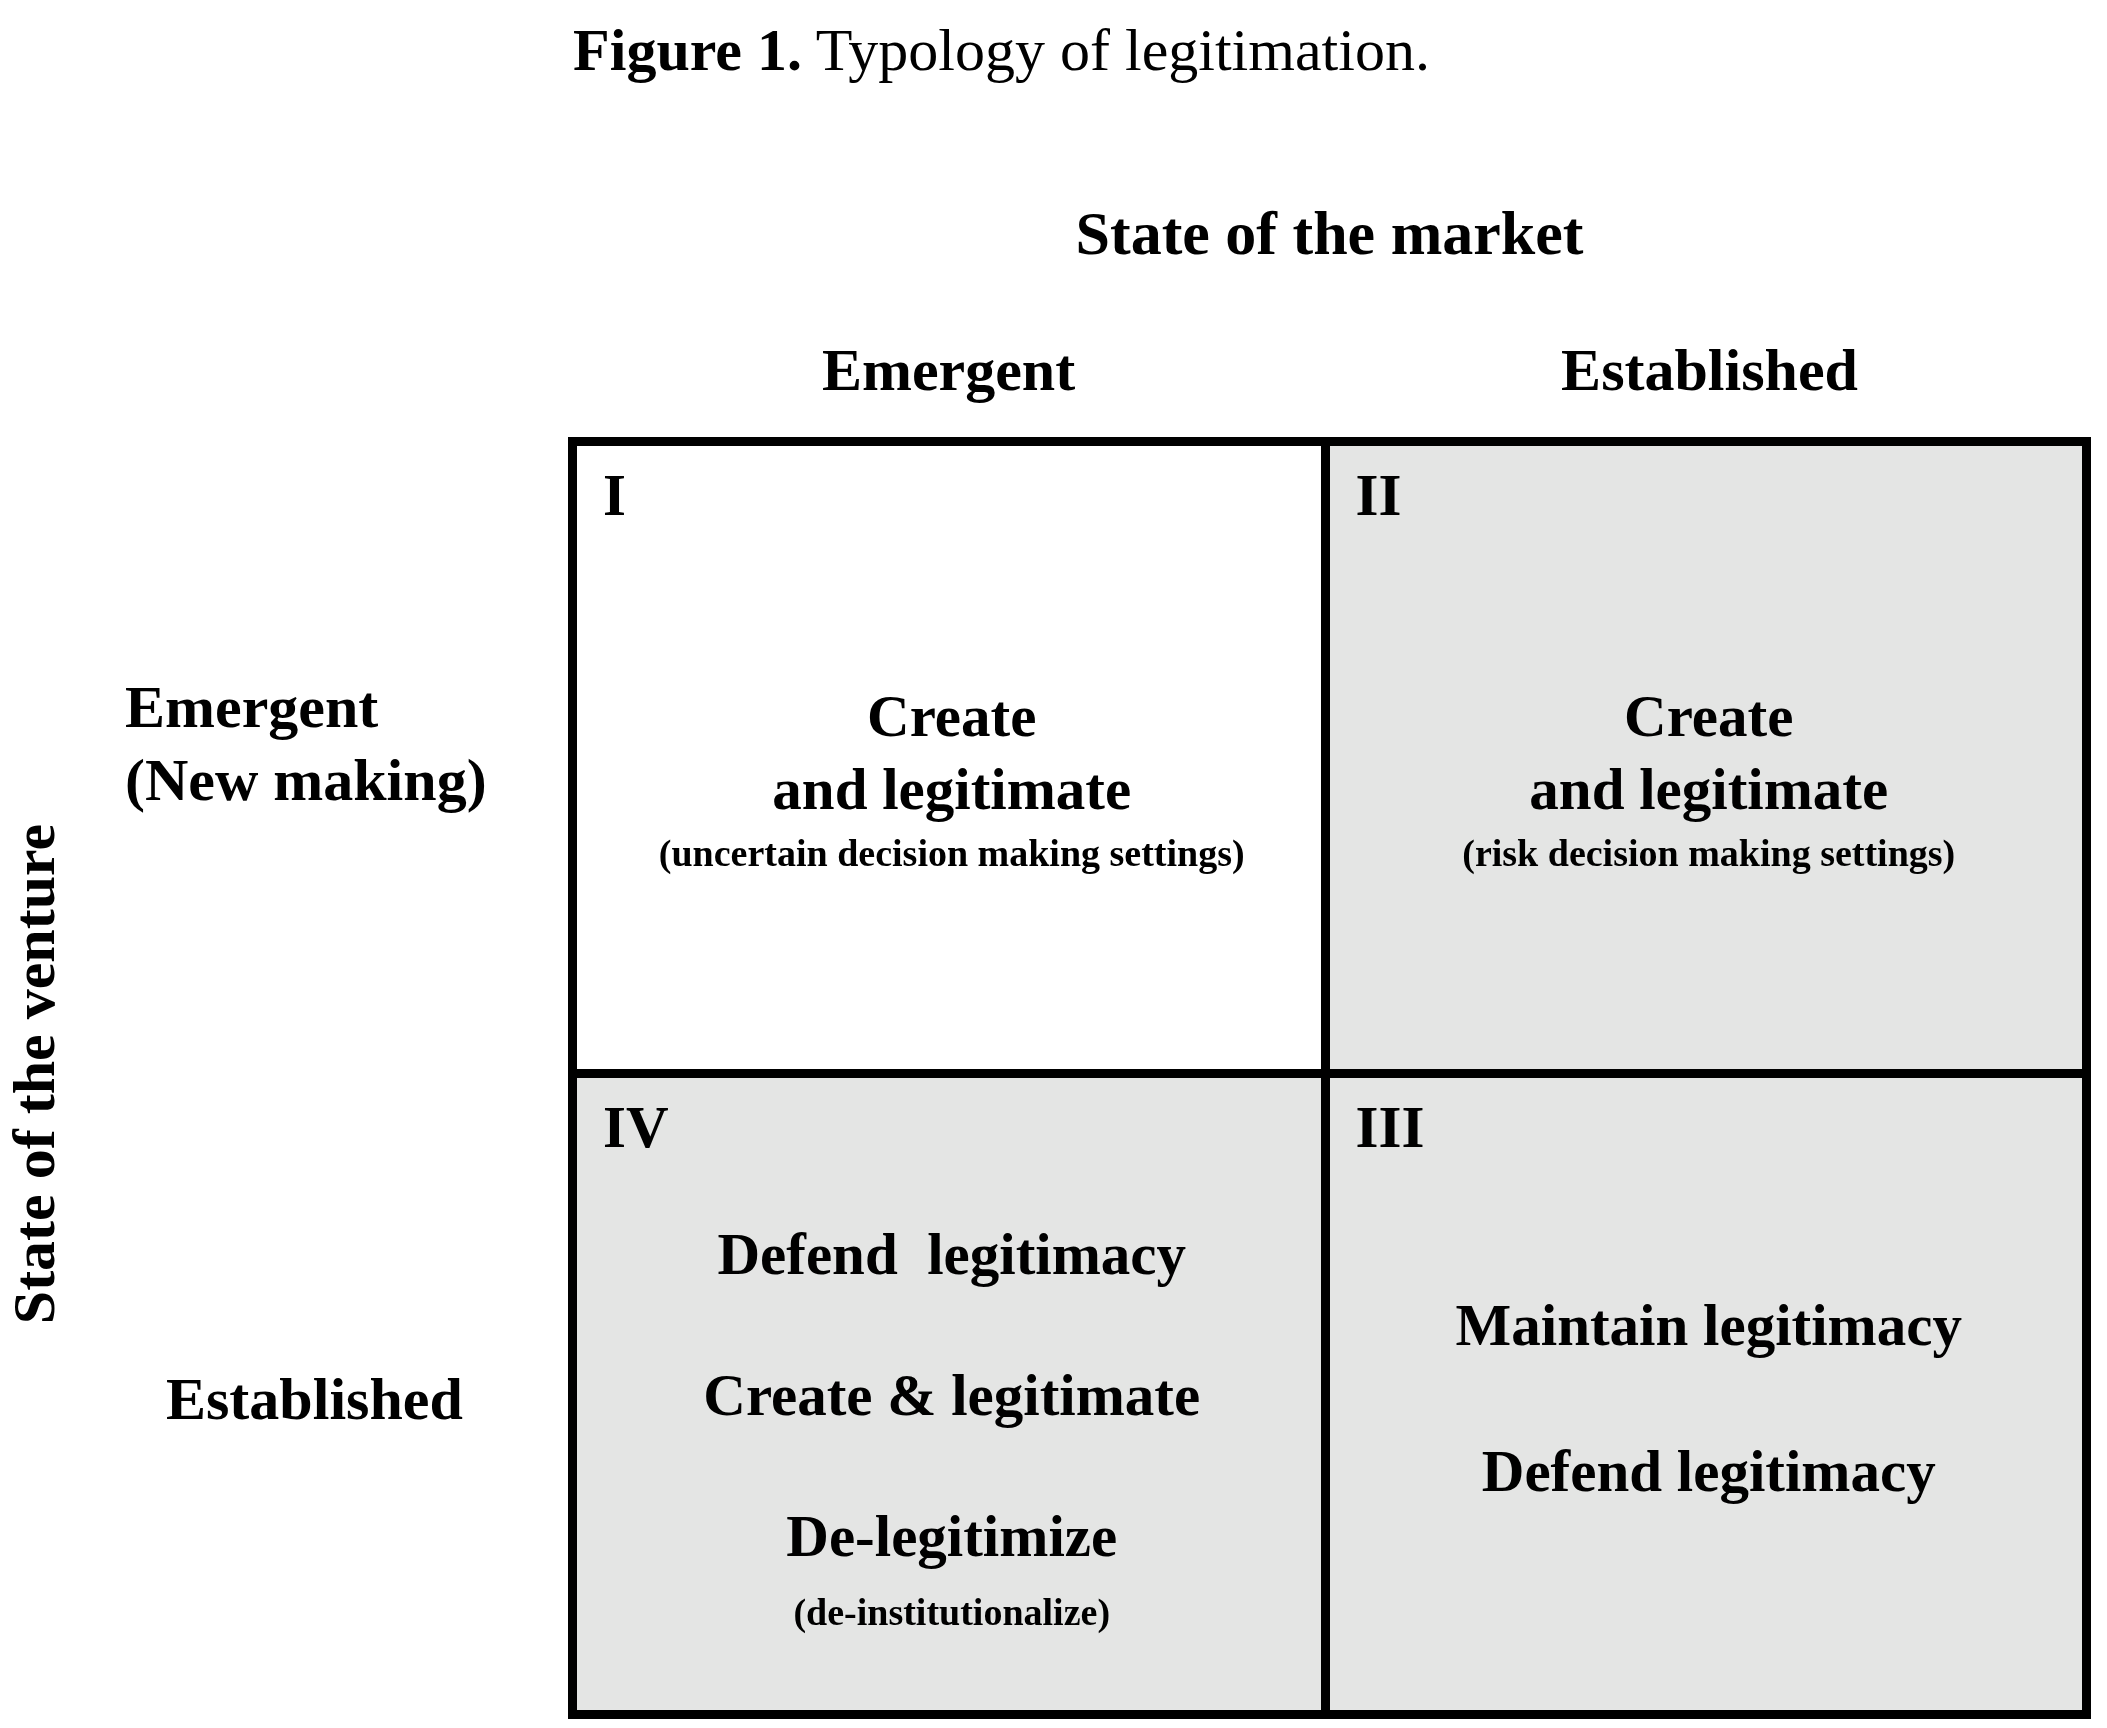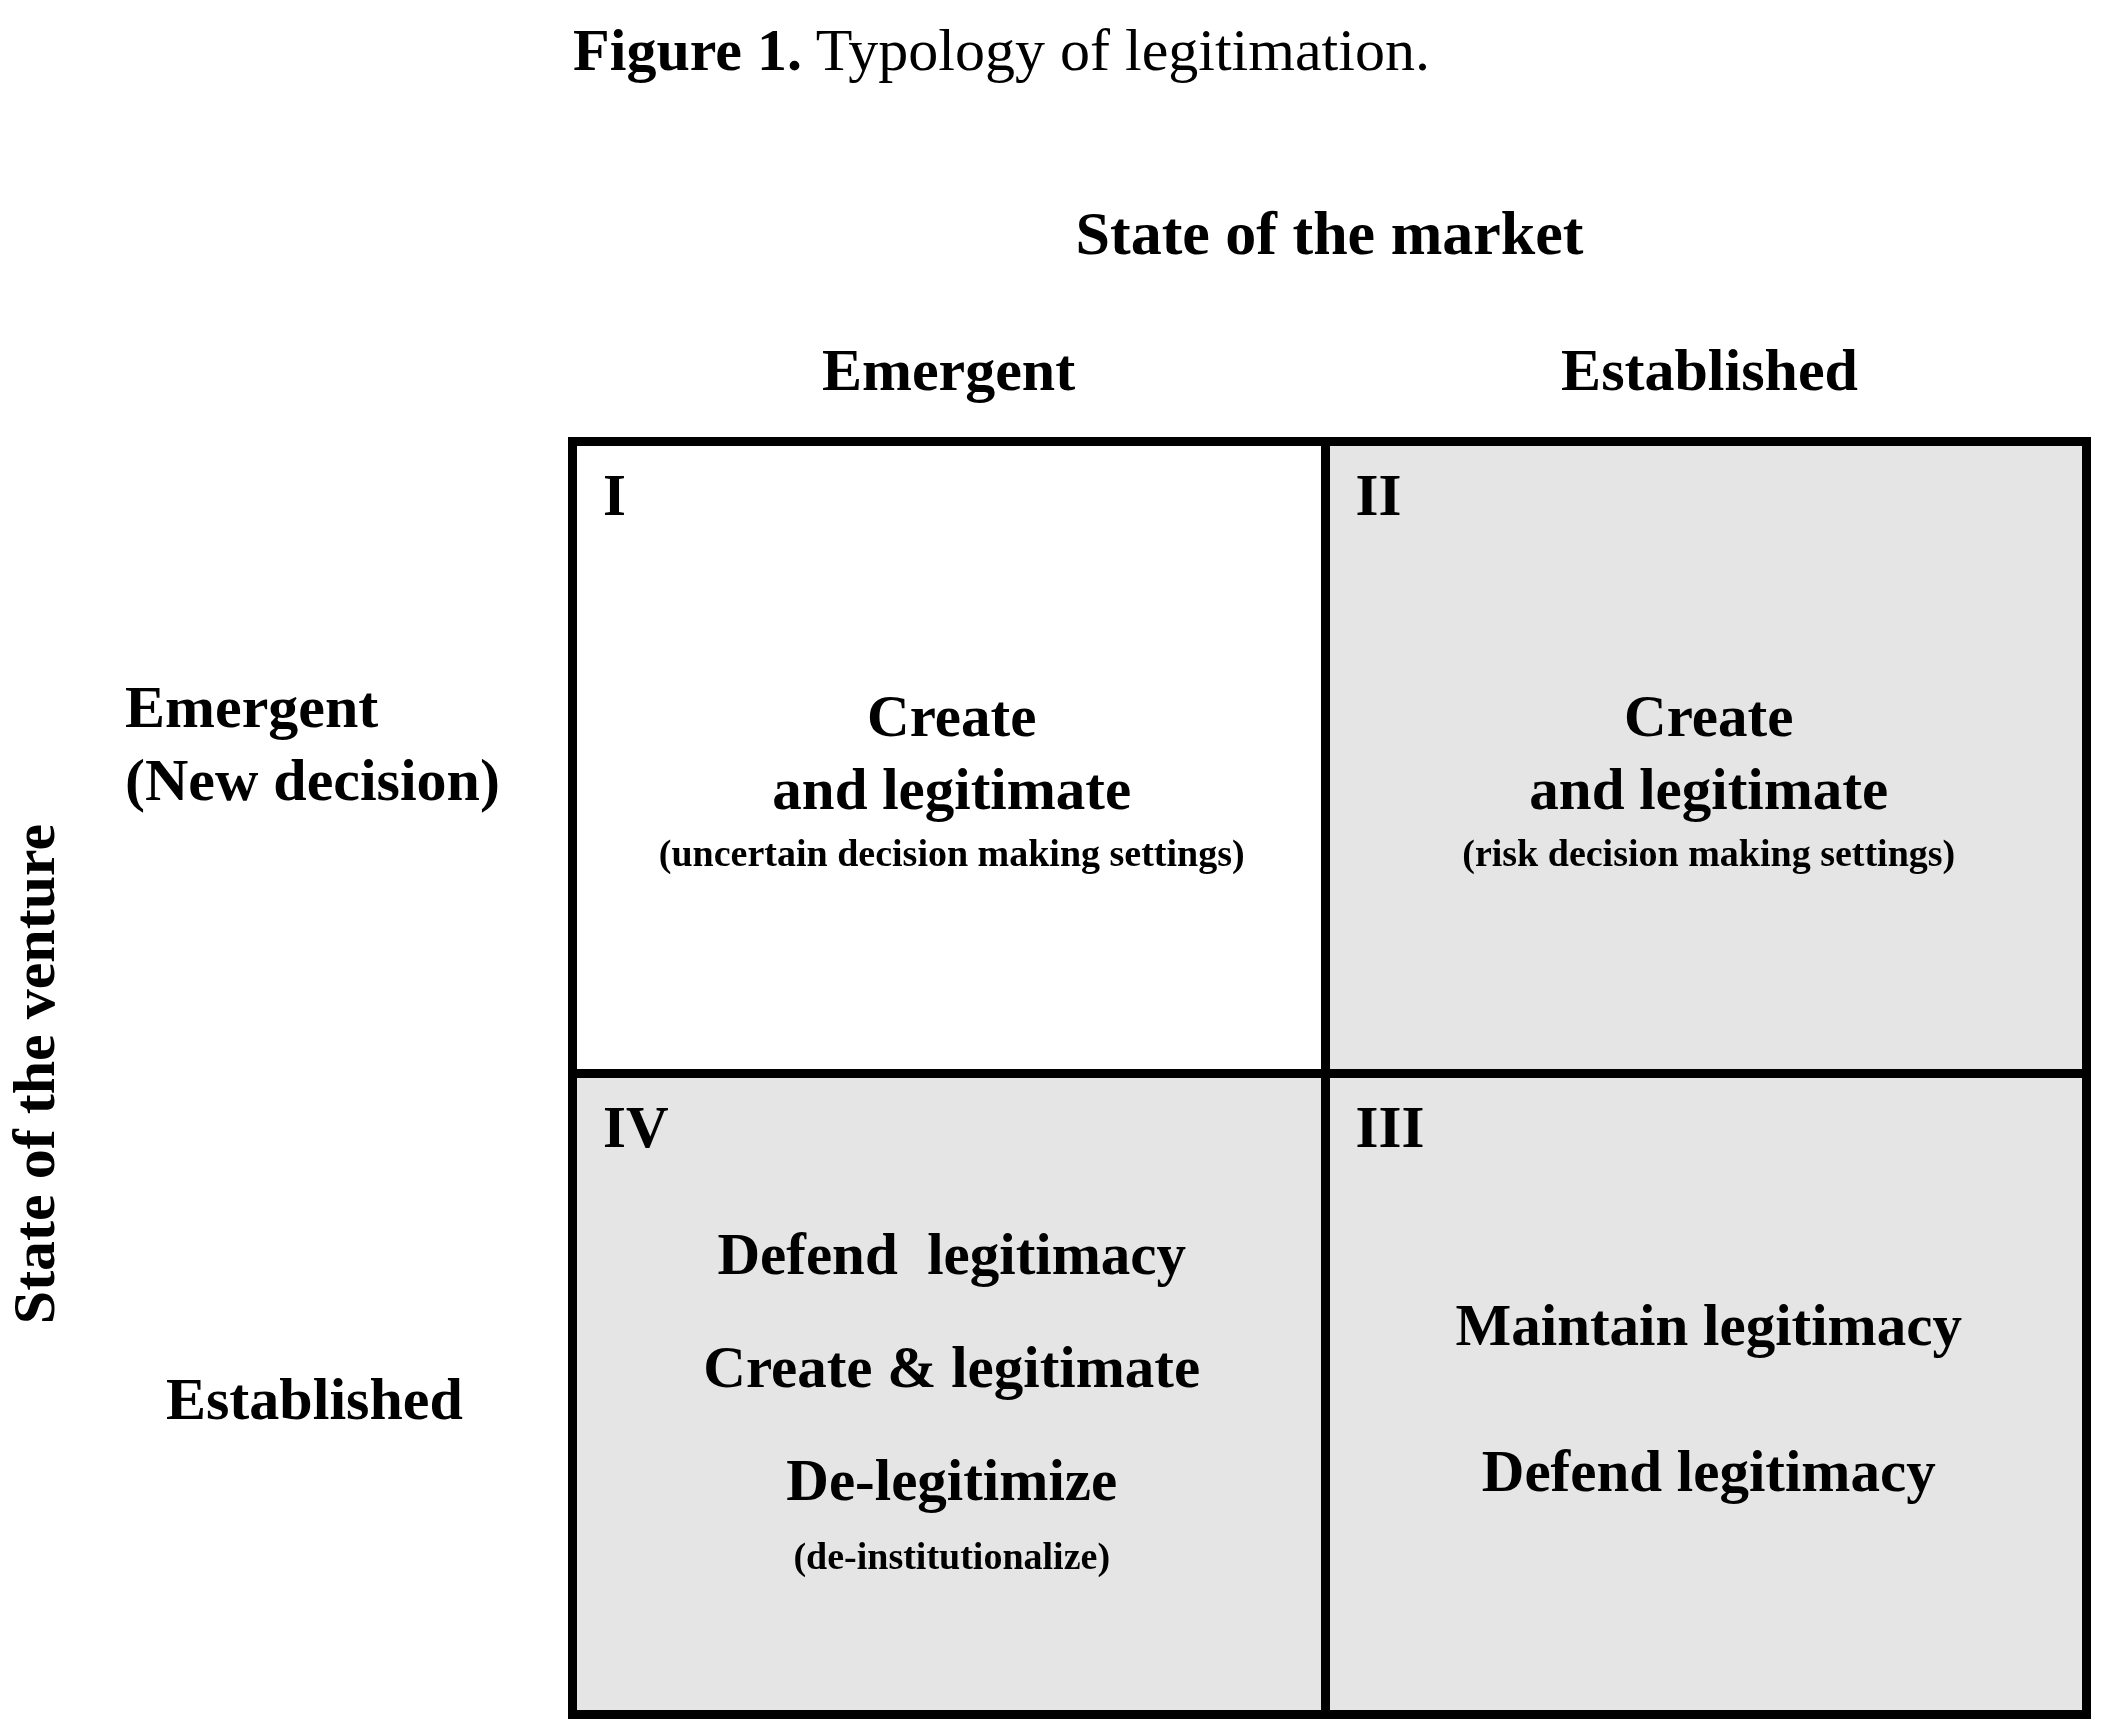--- a/index.html
+++ b/index.html
@@ -65,42 +65,42 @@
     position:absolute; left:0; right:0;
     text-align:center;
     padding-left:6px;
   }
   .main { font-size:59px; line-height:73px; white-space:pre-wrap; }
   .note { font-size:38px; line-height:54px; white-space:pre-wrap; }
   .c-top { top:234px; }
   .c3 { top:211px; }
   .c3 .main + .main { margin-top:73px; }
   .c4 { top:140px; }
-  .c4 .main + .main { margin-top:40px; }
+  .c4 .main + .main { margin-top:68px; }
   .c4 .note { margin-top:12px; }
 </style>
 </head>
 <body>
 
 <div id="page">
 
   <div class="fig-title abs">
     <span class="b">Figure 1.</span><span> Typology of legitimation.</span>
   </div>
 
   <div class="market-title abs b">State of the market</div>
 
   <div class="col-h left-col abs b">Emergent</div>
   <div class="col-h right-col abs b">Established</div>
 
   <div class="y-title abs b">State of the venture</div>
 
   <div id="rl1" class="row-label abs b">
     <div>Emergent</div>
-    <div>(New decision)</div>
+    <div>(New making)</div>
   </div>
   <div id="rl2" class="row-label abs b">Established</div>
 
   <div class="grid abs">
 
     <div class="cell top left white">
       <div class="numeral b">I</div>
       <div class="content c-top">
         <div class="main b">Create</div>
         <div class="main b">and legitimate</div>

